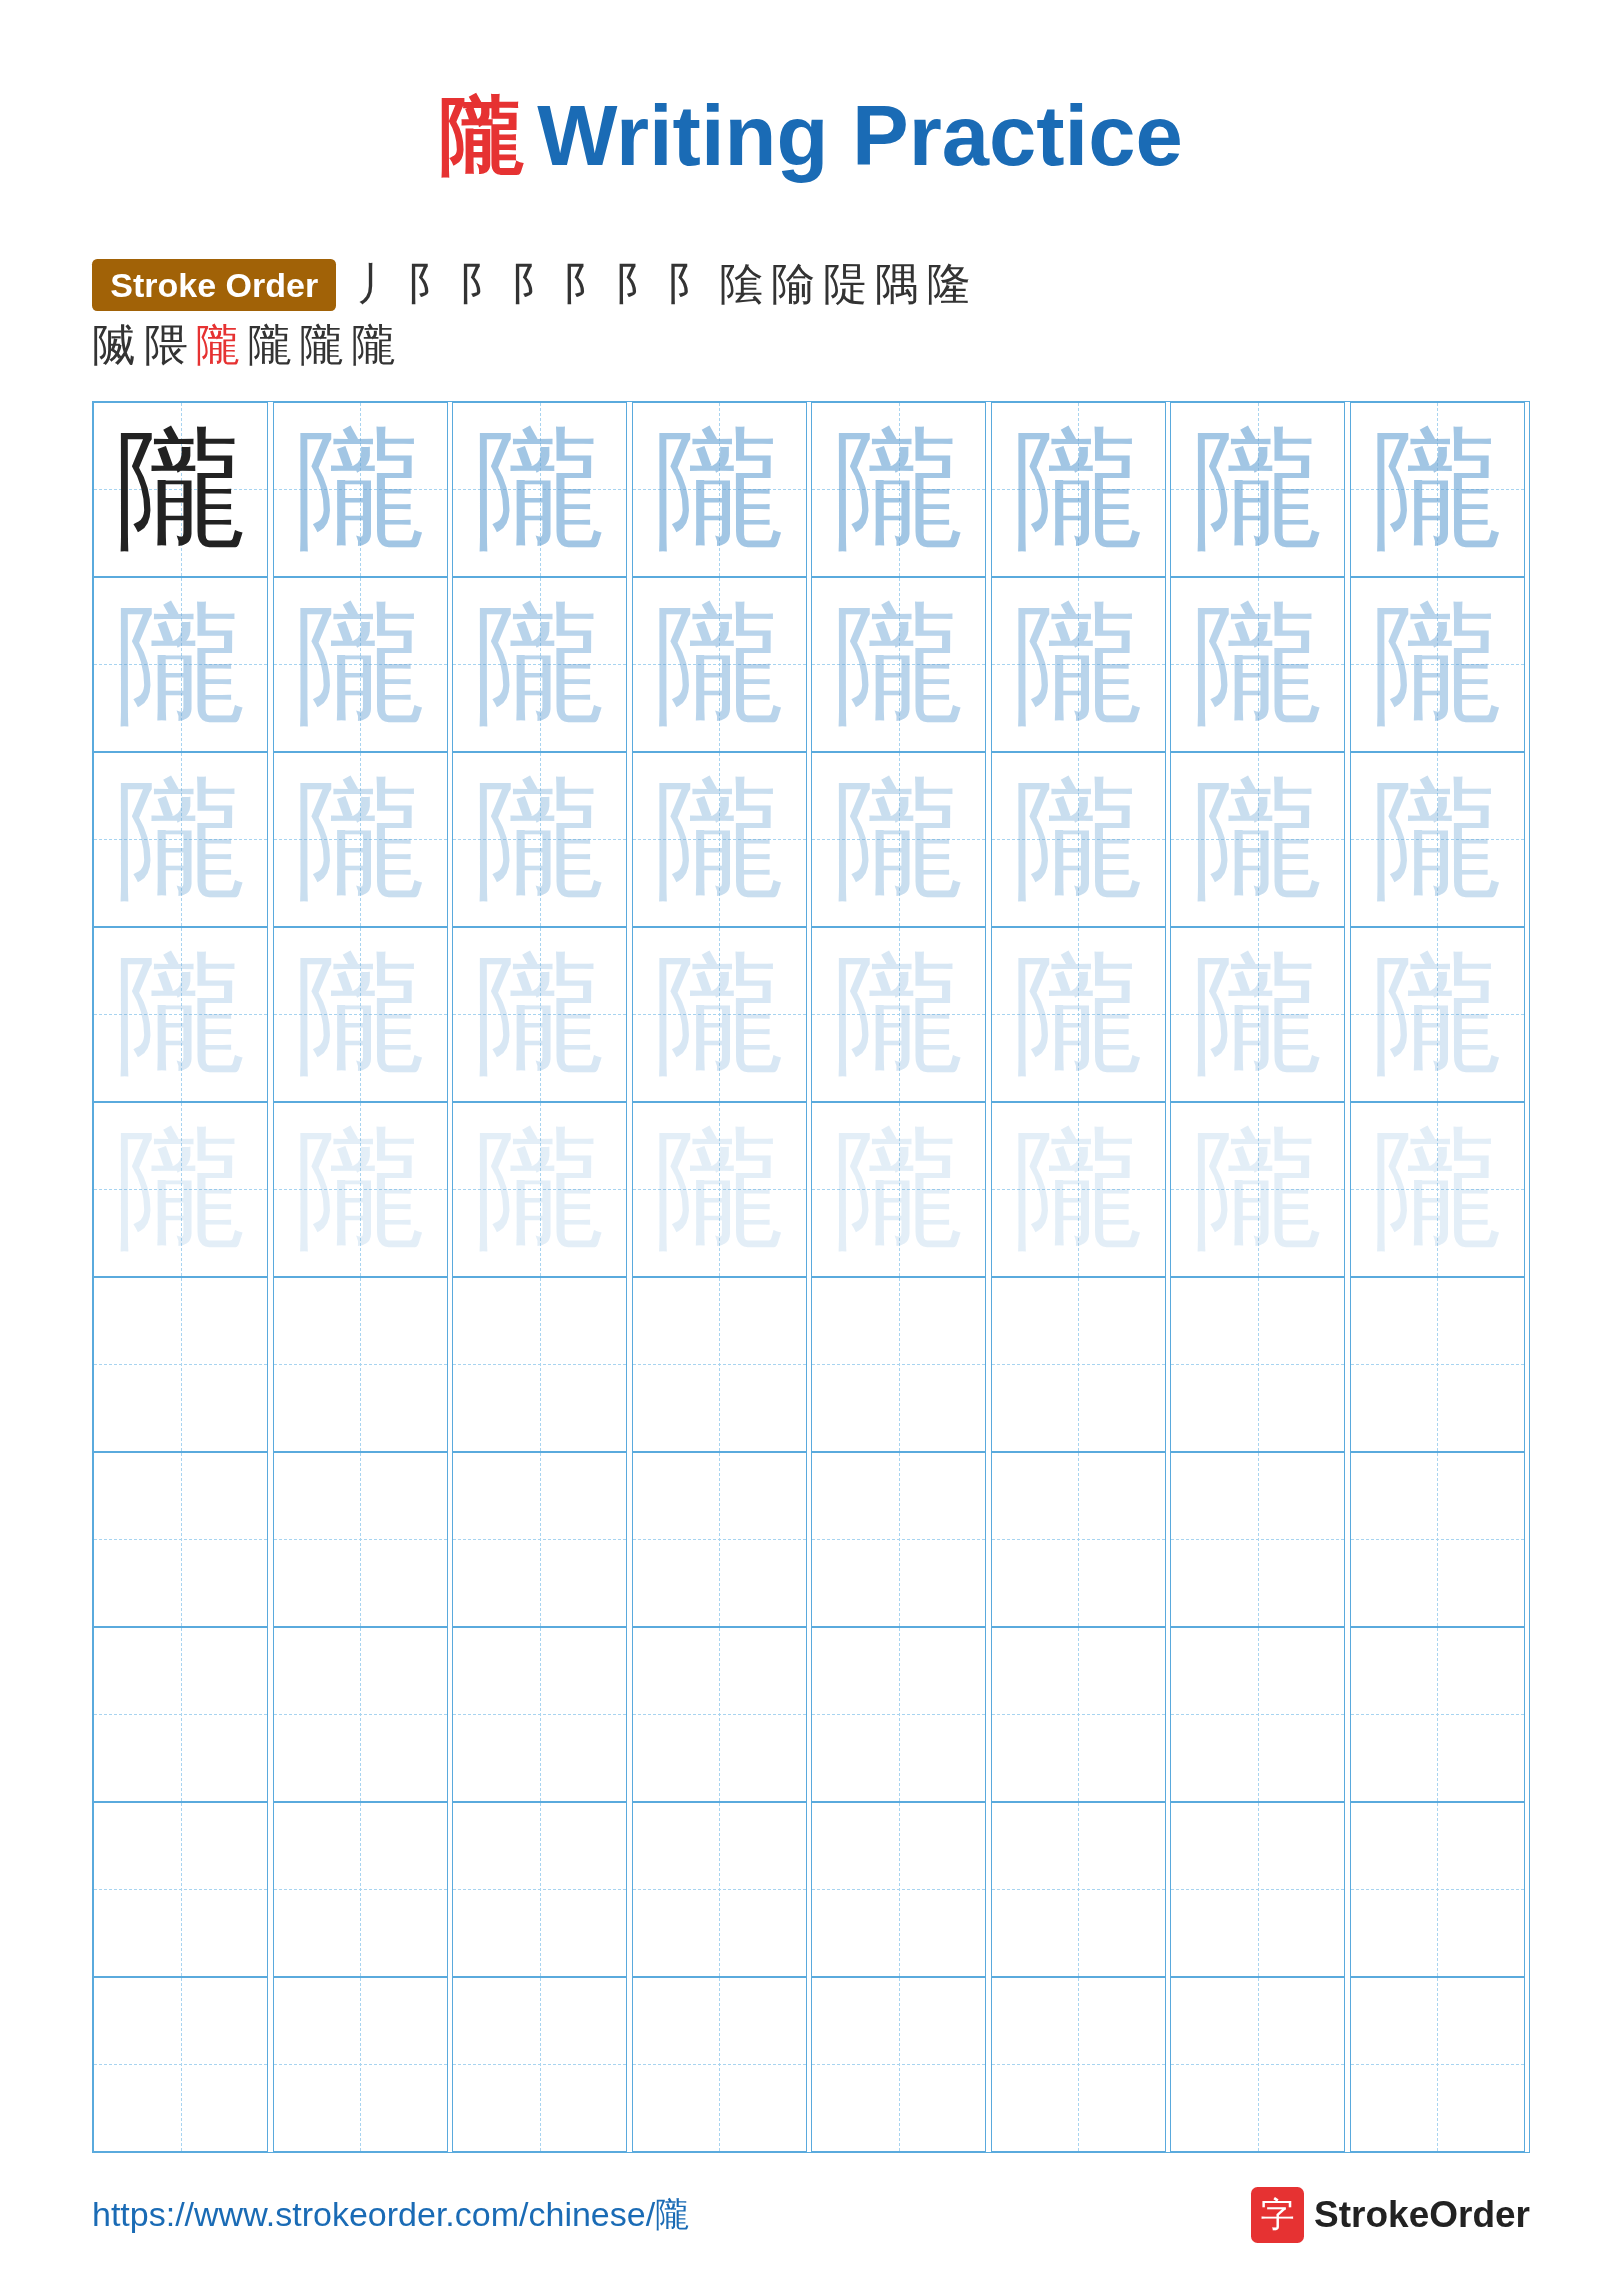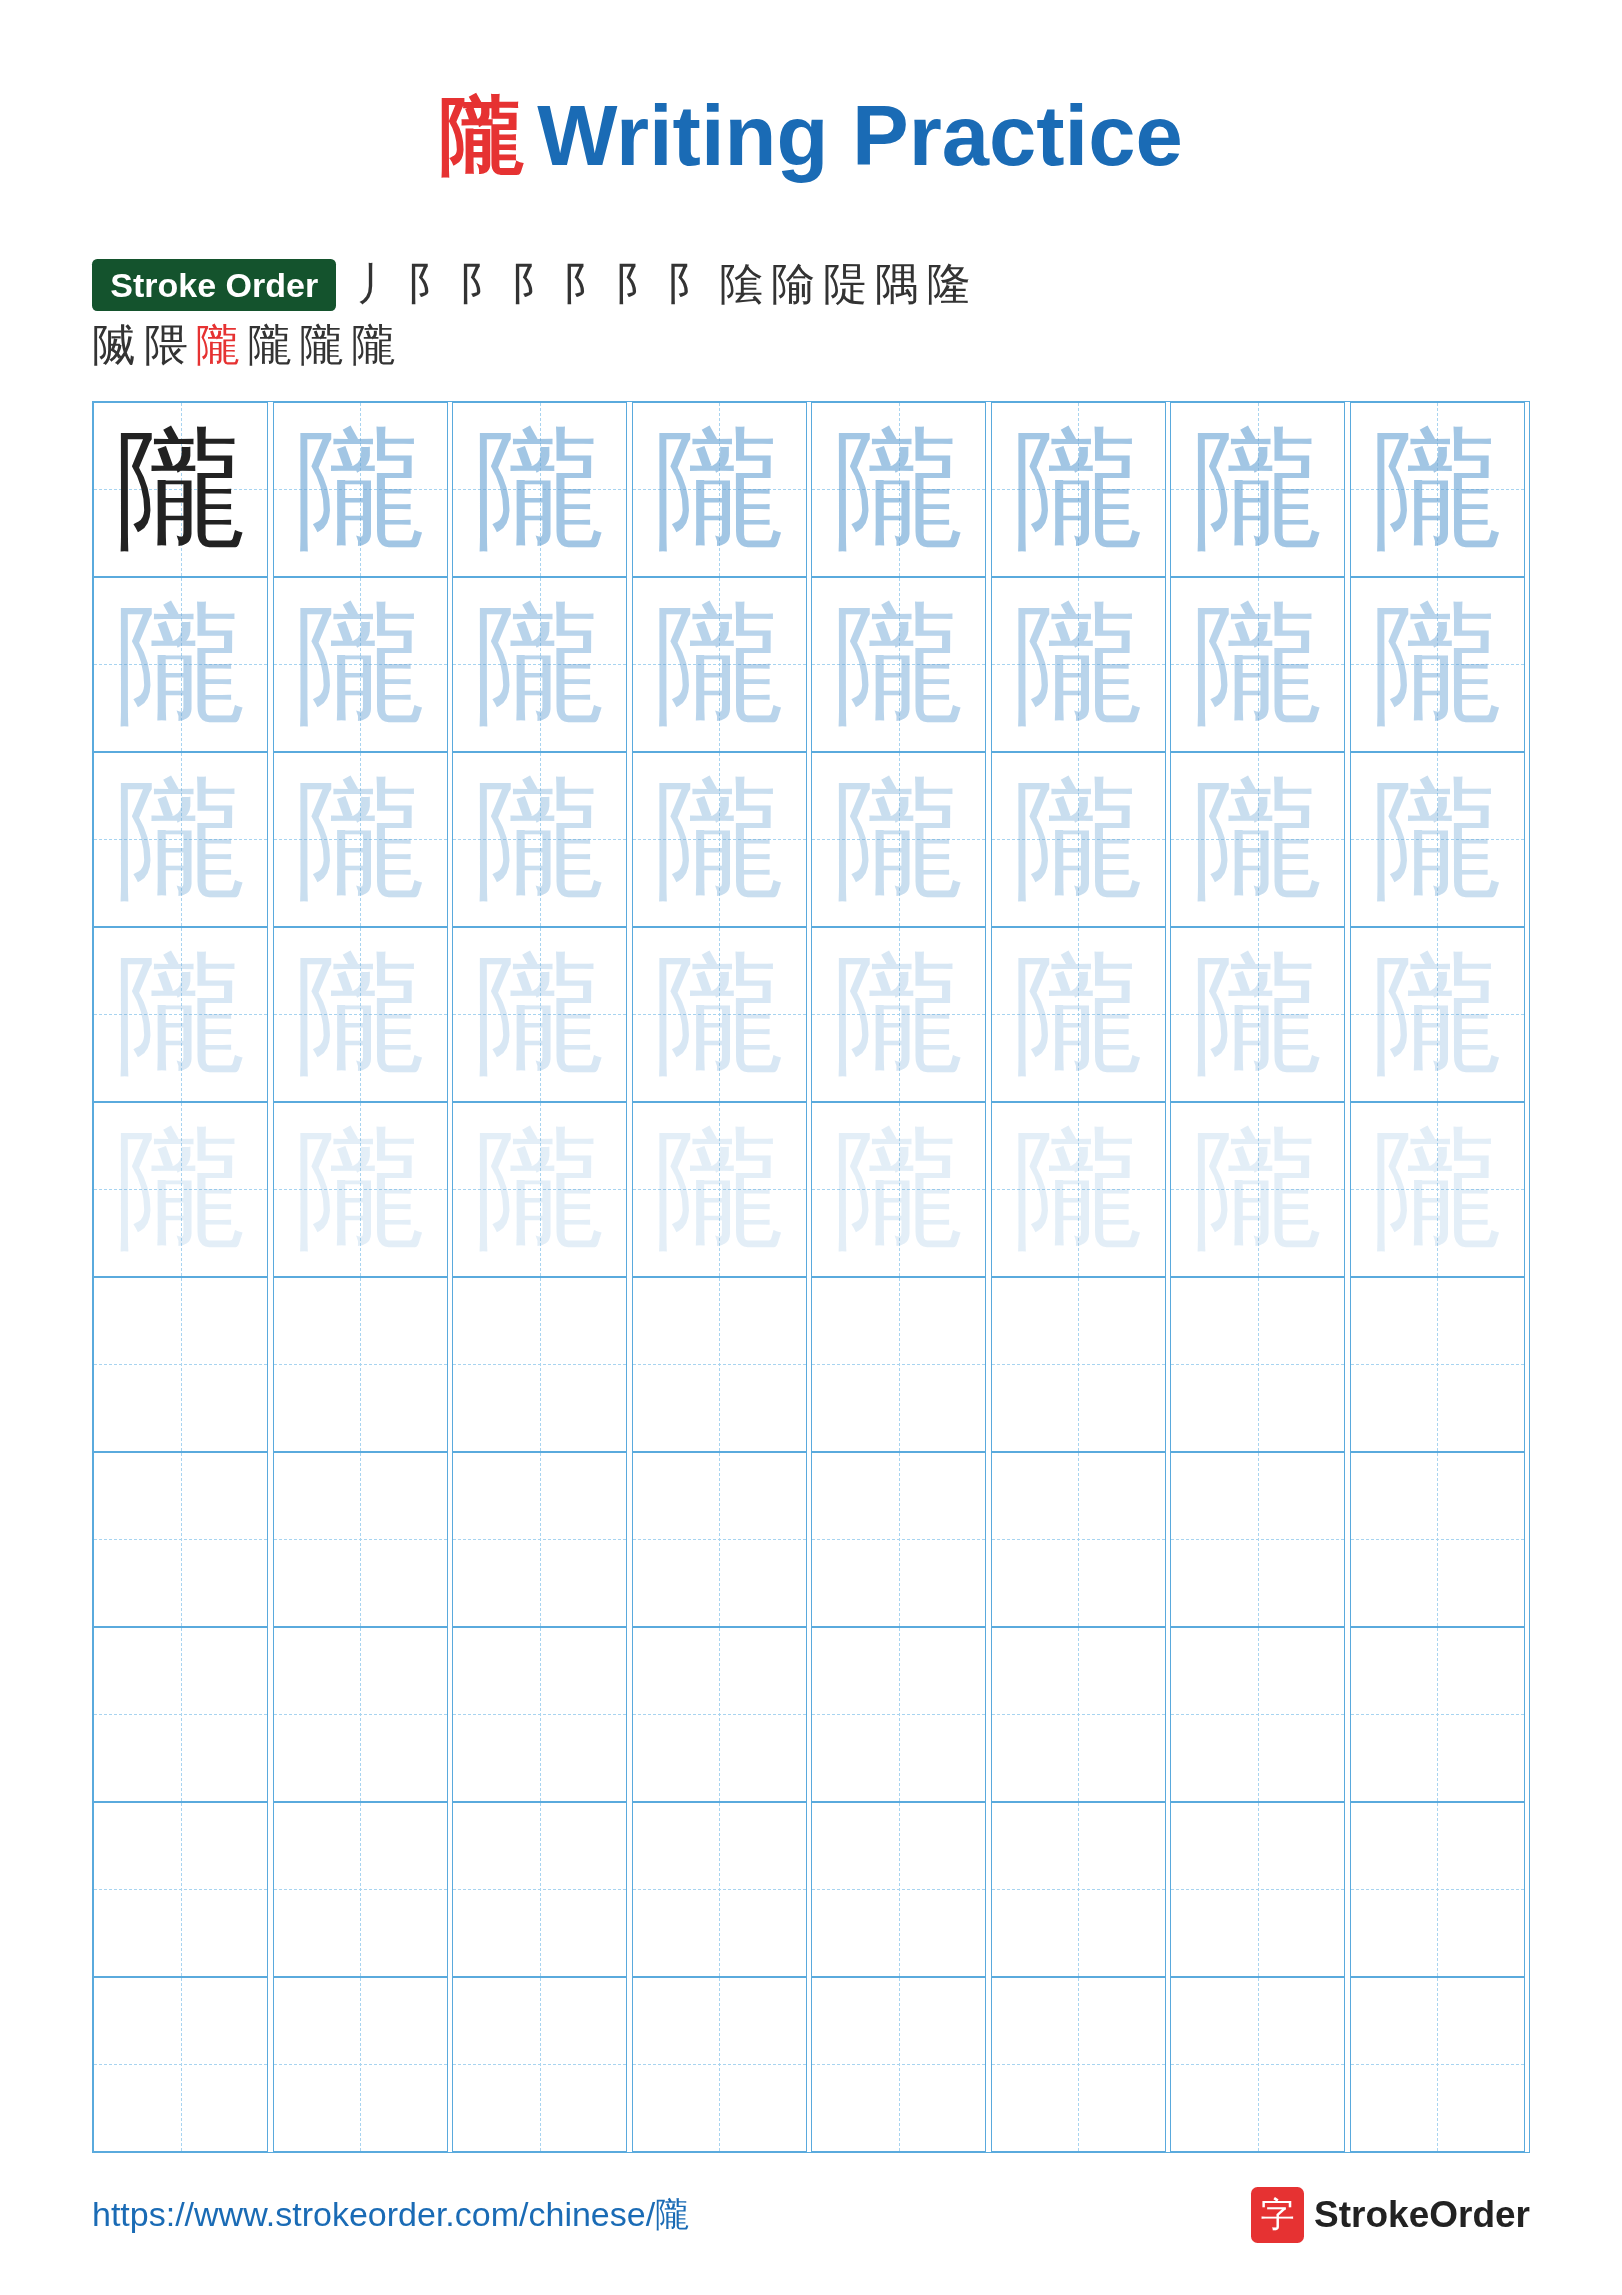--- a/index.html
+++ b/index.html
@@ -33,21 +33,21 @@
       padding: 26px 92px 13px 92px;
     }
     .stroke-order-row {
       display: flex;
       flex-wrap: wrap;
       align-items: center;
       gap: 6.5px;
       margin-bottom: 13px;
     }
     .stroke-order-badge {
-      background: #14532d;
+      background: #a16207;
       color: white;
       font-size: 34px;
       font-weight: bold;
       padding: 6.5px 18.3px;
       border-radius: 5.2px;
       font-family: Arial, sans-serif;
       margin-right: 13px;
     }
     .stroke-char {
       font-size: 44px;

